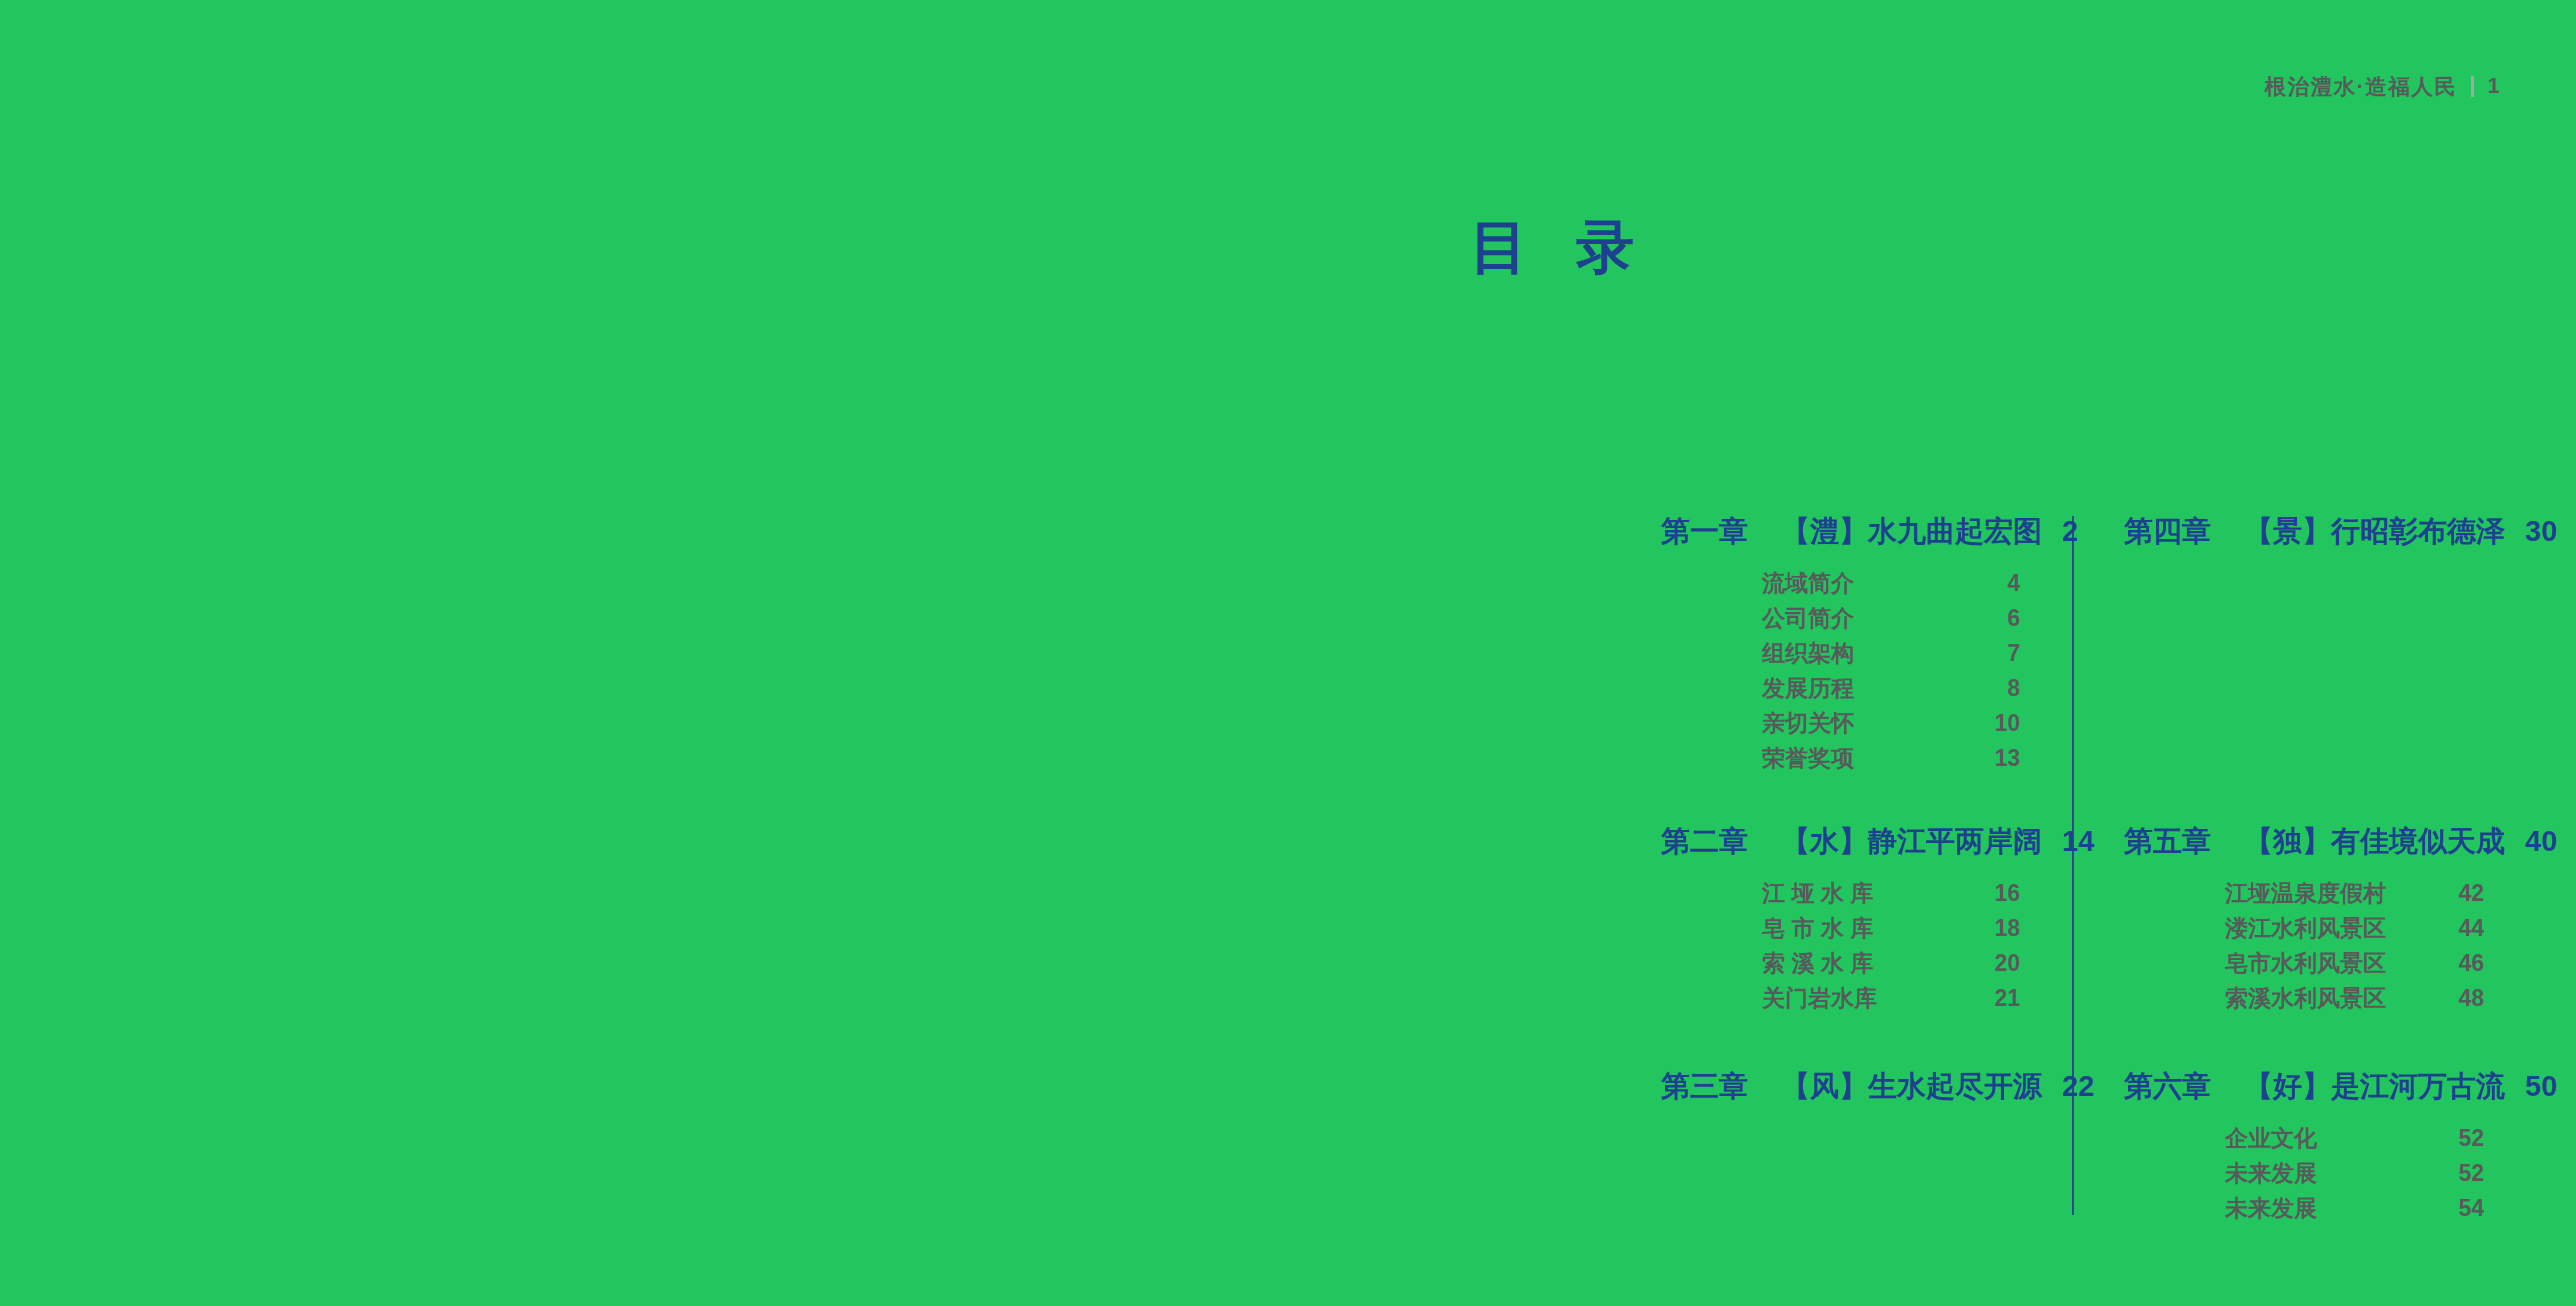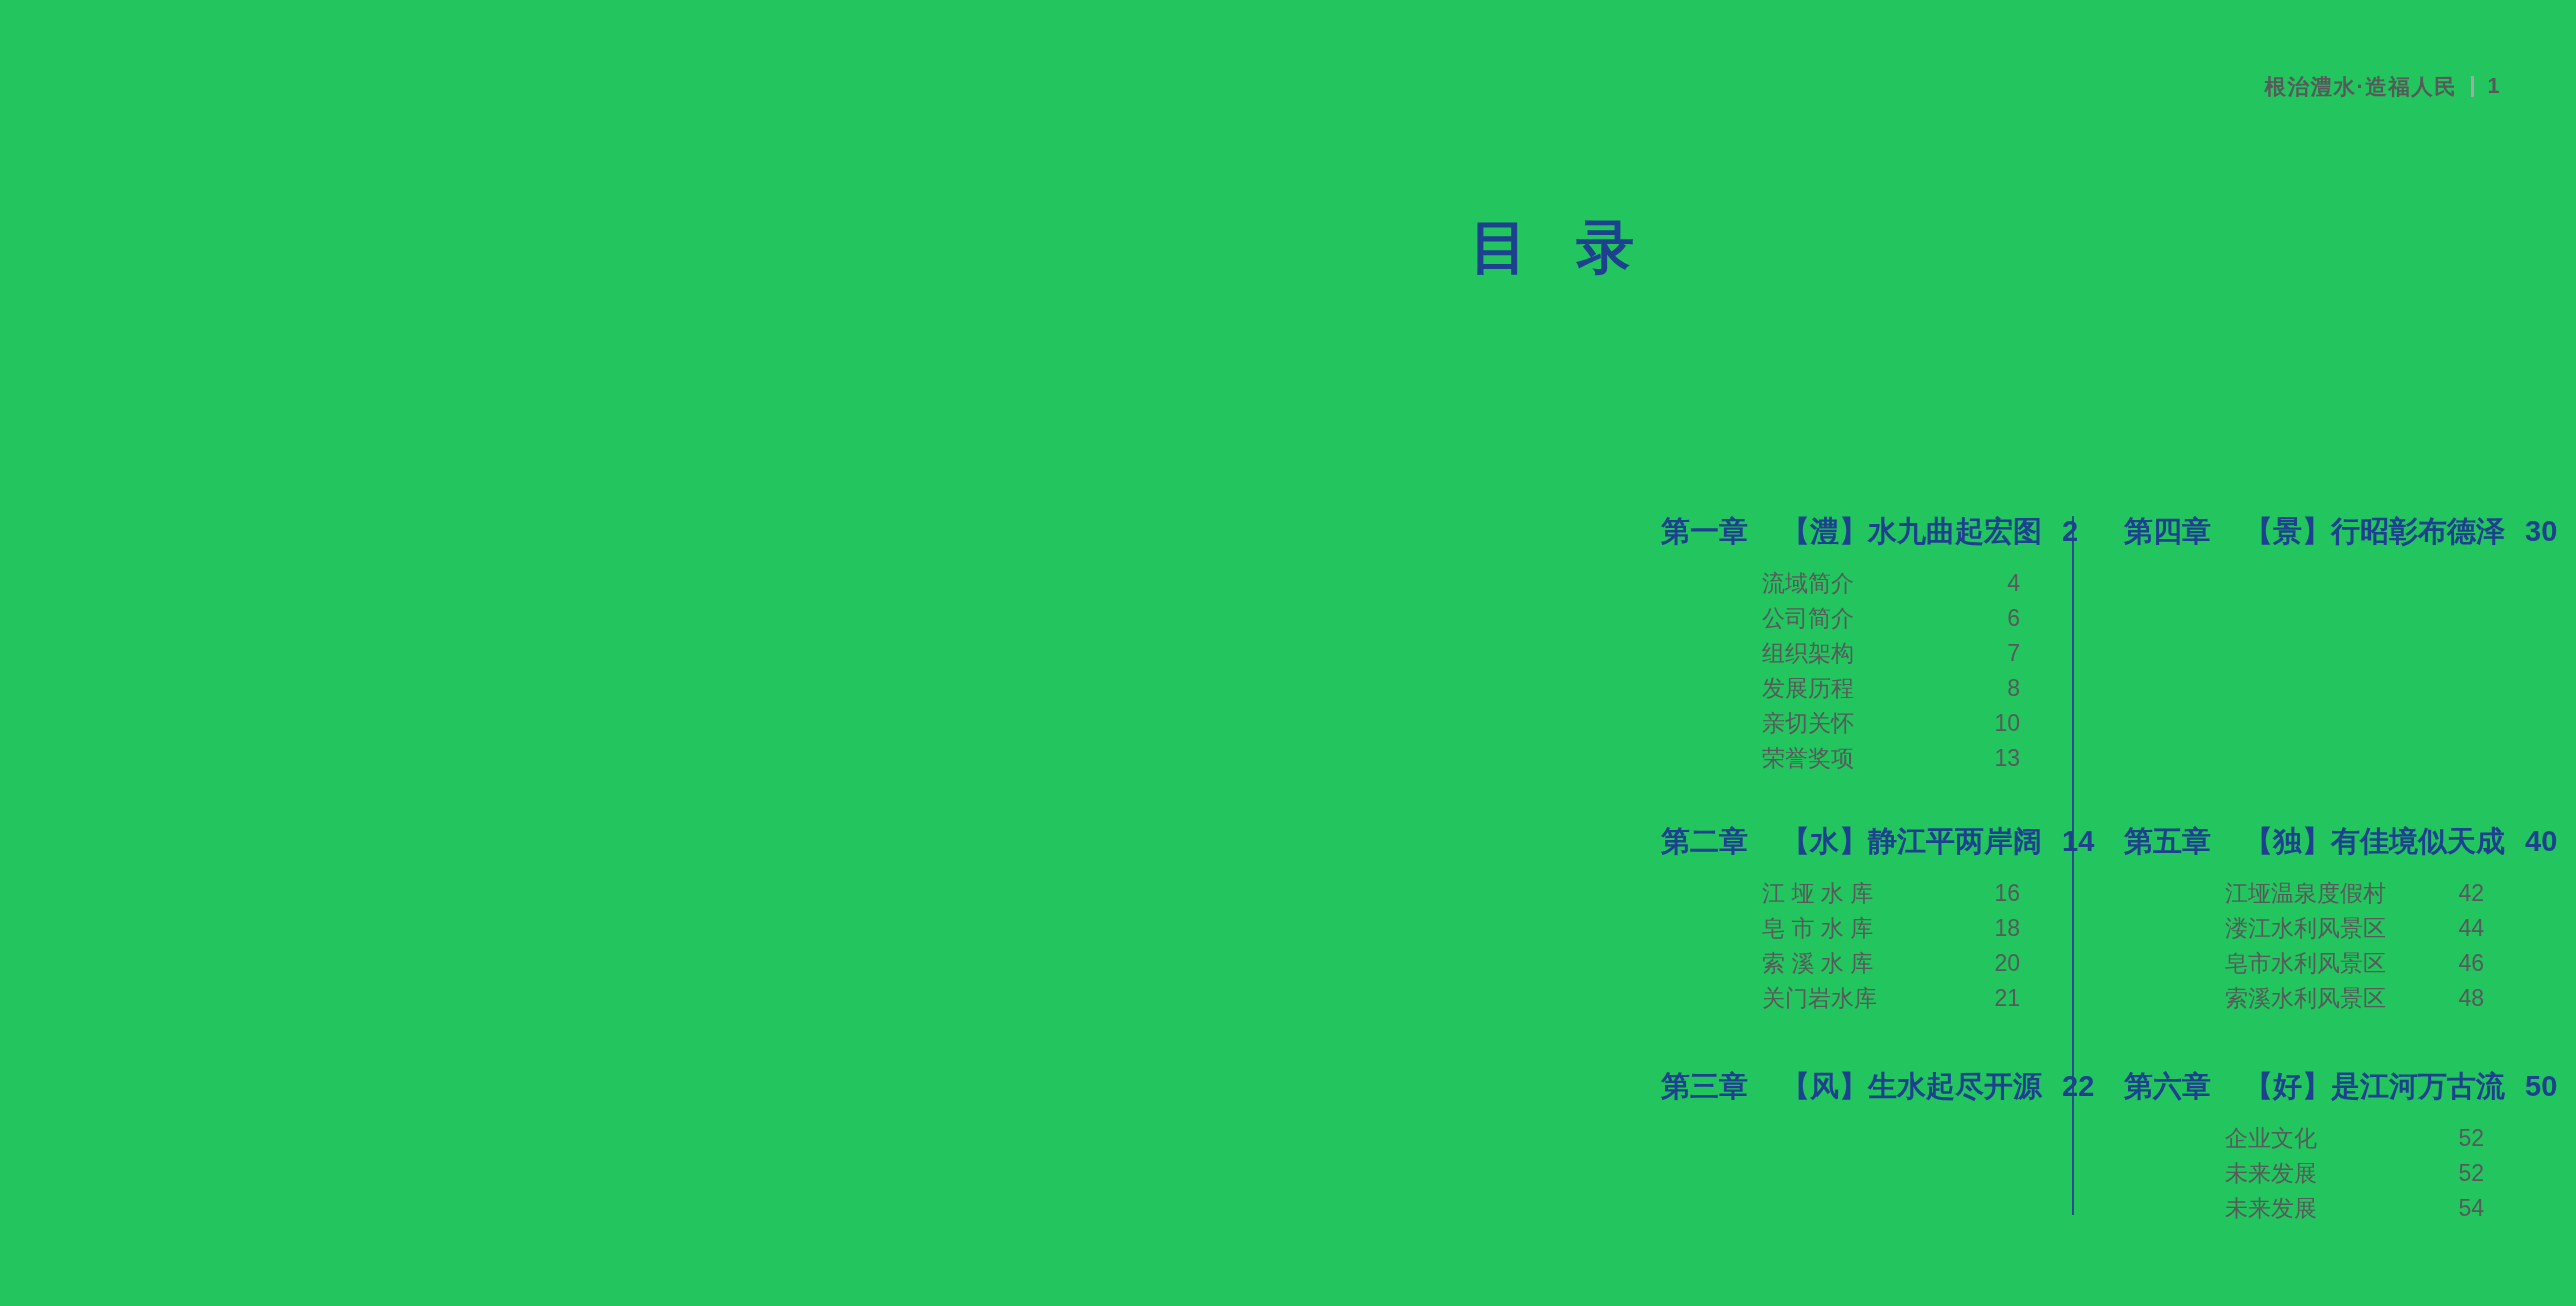--- a/index.html
+++ b/index.html
@@ -43,21 +43,21 @@
     white-space:pre;
     gap:20px;
   }
   .ch-title{margin-left:13px;font-family:Liberation Serif, serif;}
   .ch-page{margin-left:auto;}
   
   .ch-items{margin-top:18.4px;}
   .item-row{
     display:flex;align-items:flex-end;
     height:35px;line-height:35px;
-    font-size:23px;font-weight:normal;color:#58595b;
+    font-size:23px;font-weight:bold;color:#58595b;
     white-space:pre;
   }
   .it-label{margin-left:101px;}
   .it-page{margin-left:auto;}
 </style>
 </head>
 <body>
 
 <div class="page">
 

